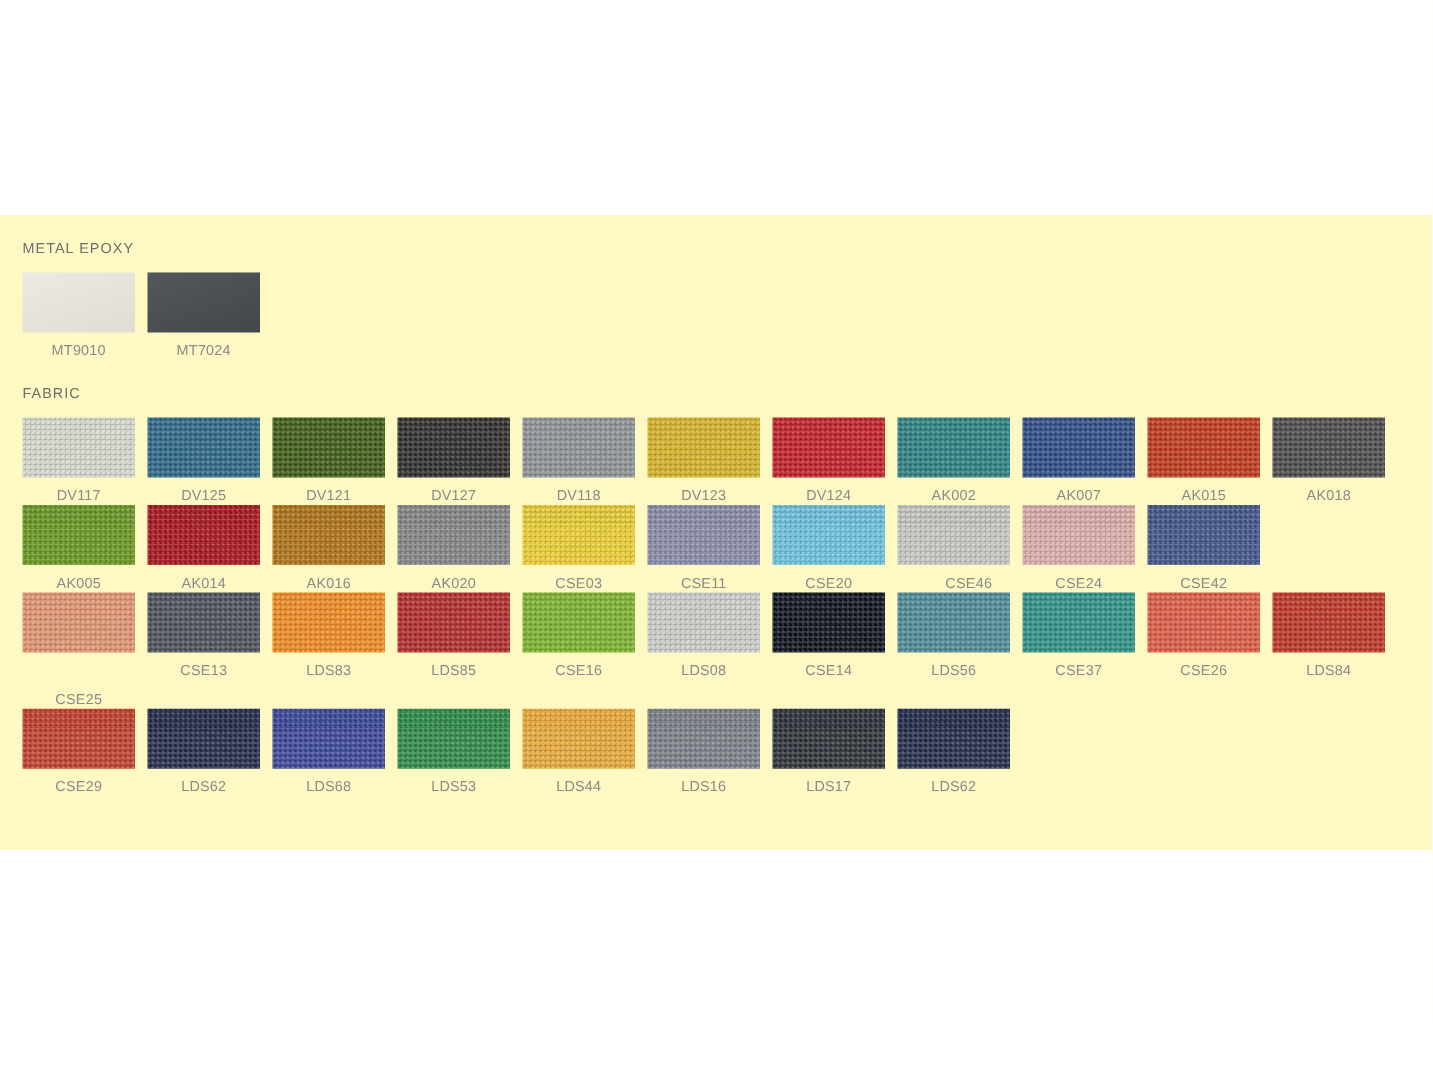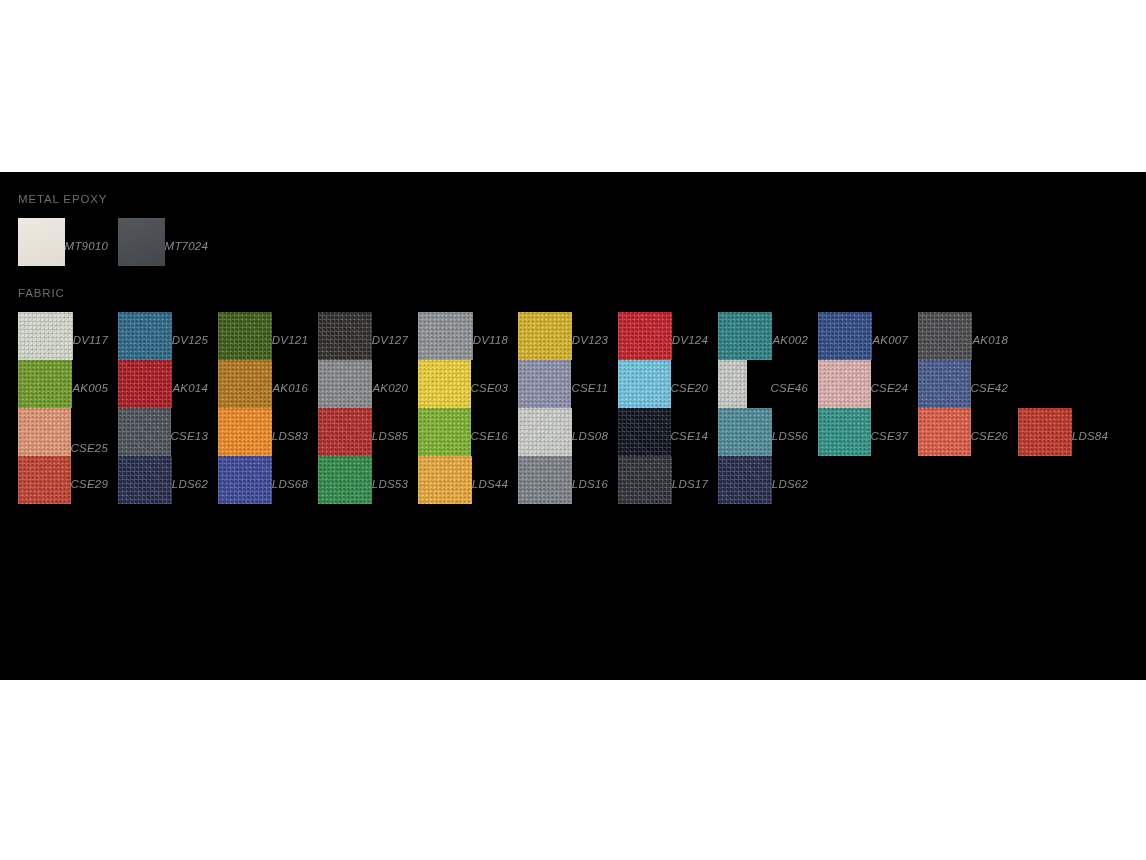--- a/index.html
+++ b/index.html
@@ -44,22 +44,22 @@
     flex-direction: row;
     align-items: flex-start;
     padding-left: 18px;
     margin-bottom: 0;
   }
 
   .swatch-cell {
     width: 90px;
     margin-right: 10px;
     display: flex;
+    flex-direction: column;
     align-items: center;
-    font-style: italic;
   }
 
   .swatch-chip {
     width: 90px;
     height: 48px;
     position: relative;
     overflow: hidden;
     background-color: #cccccc;
   }
 
@@ -112,21 +112,21 @@
     line-height: 13px;
     color: #8a8a8a;
     text-align: center;
     letter-spacing: 0.2px;
     white-space: nowrap;
   }
 </style>
 </head>
 <body style="background: rgb(255, 255, 255);">
 
-<div class="palette-panel" style="background: #000000;">
+<div class="palette-panel" style="background: #fef9c3;">
 
   <div class="section section-metal">
     <div class="section-title" style="color: rgb(109, 109, 109);">METAL EPOXY</div>
     <div class="swatch-row">
         <div class="swatch-cell">
           <div class="swatch-chip flat" style="background-color: rgb(236, 232, 222);"></div>
           <div class="swatch-label" style="color: rgb(138, 138, 138);">MT9010</div>
         </div>
         <div class="swatch-cell">
           <div class="swatch-chip flat" style="background-color: rgb(71, 74, 79);"></div>
@@ -168,20 +168,24 @@
         </div>
         <div class="swatch-cell">
           <div class="swatch-chip textured" style="background-color: rgb(43, 127, 130);"></div>
           <div class="swatch-label" style="color: rgb(138, 138, 138);">AK002</div>
         </div>
         <div class="swatch-cell">
           <div class="swatch-chip textured" style="background-color: rgb(46, 75, 132);"></div>
           <div class="swatch-label" style="color: rgb(138, 138, 138);">AK007</div>
         </div>
         <div class="swatch-cell">
+          <div class="swatch-chip textured" style="background-color: rgb(192, 56, 27);"></div>
+          <div class="swatch-label" style="color: rgb(138, 138, 138);">AK015</div>
+        </div>
+        <div class="swatch-cell">
           <div class="swatch-chip textured" style="background-color: rgb(74, 74, 76);"></div>
           <div class="swatch-label" style="color: rgb(138, 138, 138);">AK018</div>
         </div>
       </div>
     <div class="swatch-row">
         <div class="swatch-cell">
           <div class="swatch-chip textured" style="background-color: rgb(109, 154, 39);"></div>
           <div class="swatch-label" style="color: rgb(138, 138, 138);">AK005</div>
         </div>
         <div class="swatch-cell">

